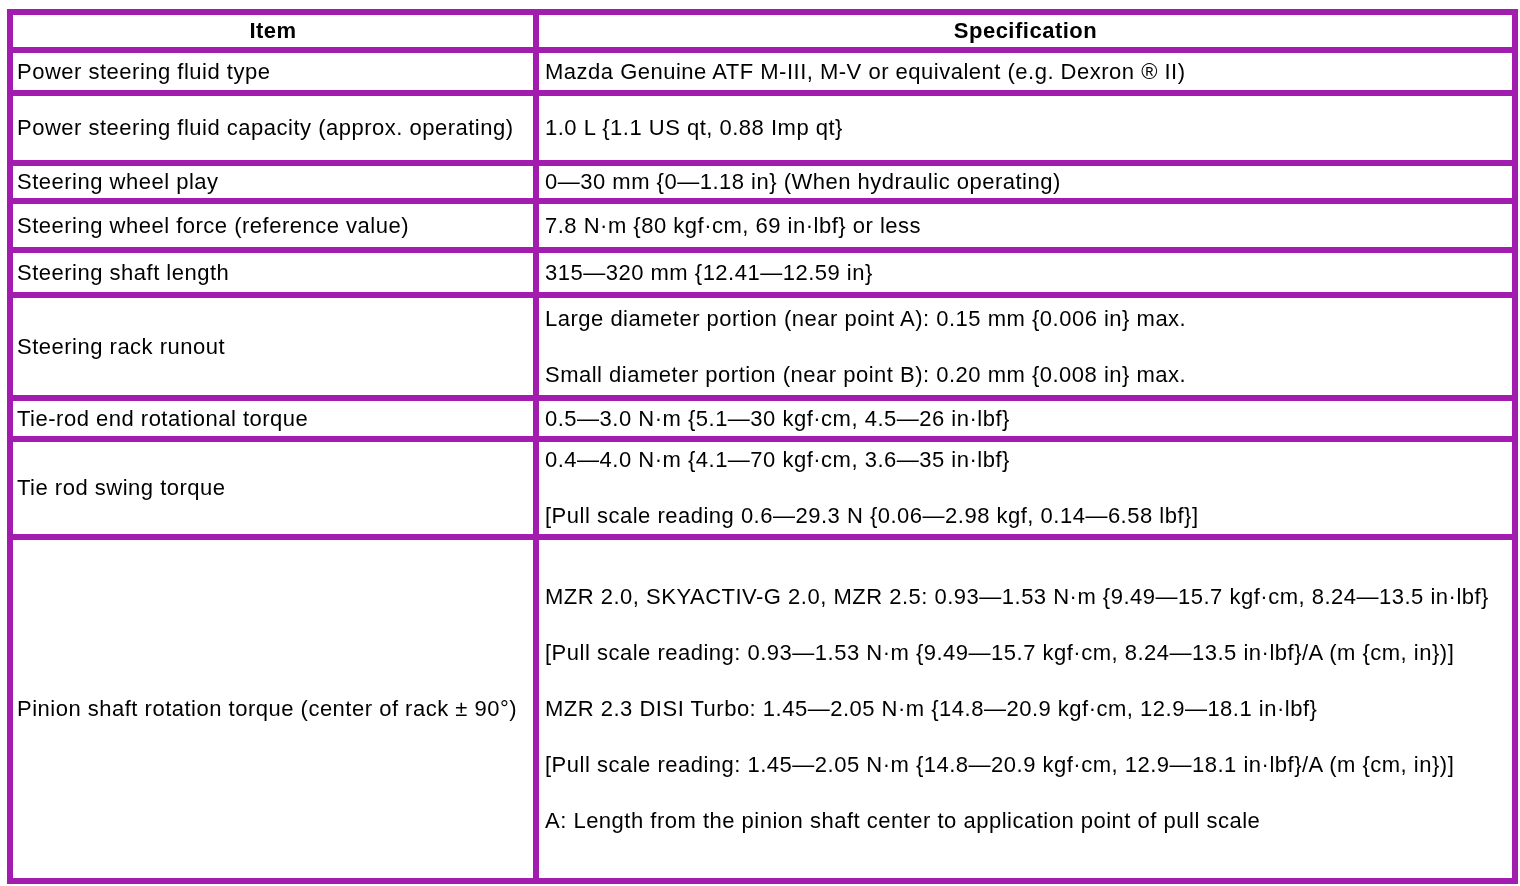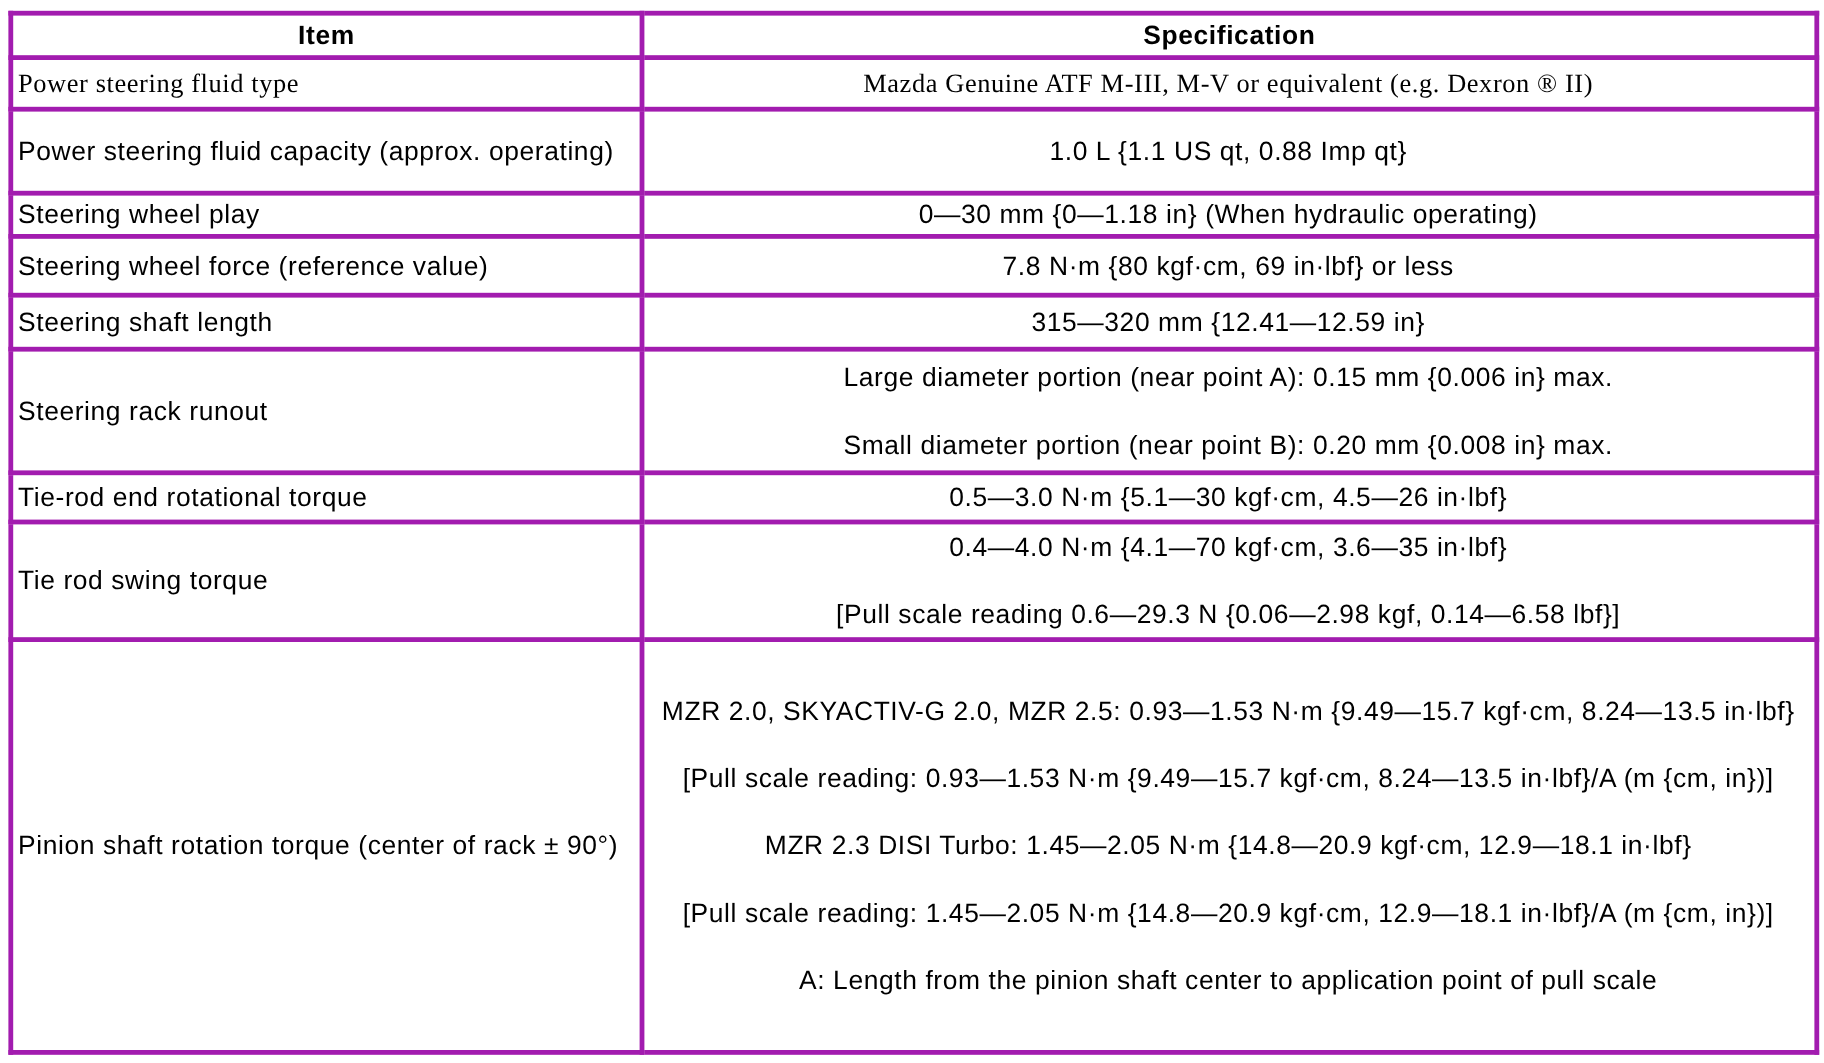--- a/index.html
+++ b/index.html
@@ -17,45 +17,45 @@
   table.spec-table {
     border-collapse: collapse;
     table-layout: fixed;
     width: 1505px;
     background: #ffffff;
     border: 3px solid #000000;
   }
   col.col-item { width: 526px; }
   col.col-spec { width: 979px; }
   th, td {
-    border: 4px solid #a21caf;
+    border: 6px solid #a21caf;
     font-size: 22px;
     letter-spacing: 0.5px;
     line-height: 28px;
     vertical-align: middle;
     overflow: hidden;
     margin-left: 28px;
   }
   th {
     font-weight: bold;
     text-align: center;
     padding: 2px 4px;
   }
   td.item-cell {
     text-align: left;
     padding: 2px 6px 2px 4px;
   }
   td.spec-cell {
     text-align: left;
     padding: 2px 8px 2px 6px;
   }
-  .line { margin: 0; text-align: center; }
+  .line { margin: 0; }
   .line + .line { margin-top: 28px; }
   tr.hdr   { height: 37px; }
-  tr.r0    { height: 43px; font-family: Liberation Serif, serif; }
+  tr.r0    { height: 43px; }
   tr.r1    { height: 70px; }
   tr.r2    { height: 29px; }
   tr.r3    { height: 49px; }
   tr.r4    { height: 45px; }
   tr.r5    { height: 103px; }
   tr.r6    { height: 41px; }
   tr.r7    { height: 98px; }
   tr.r8    { height: 344px; }
 </style>
 </head>

